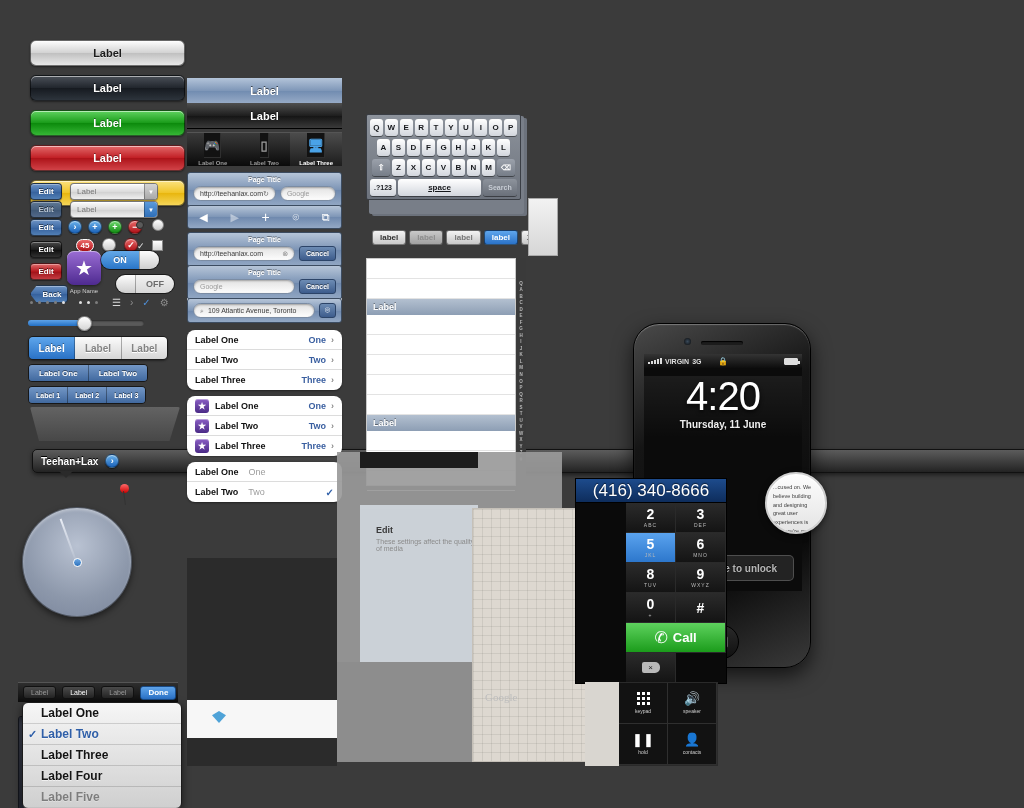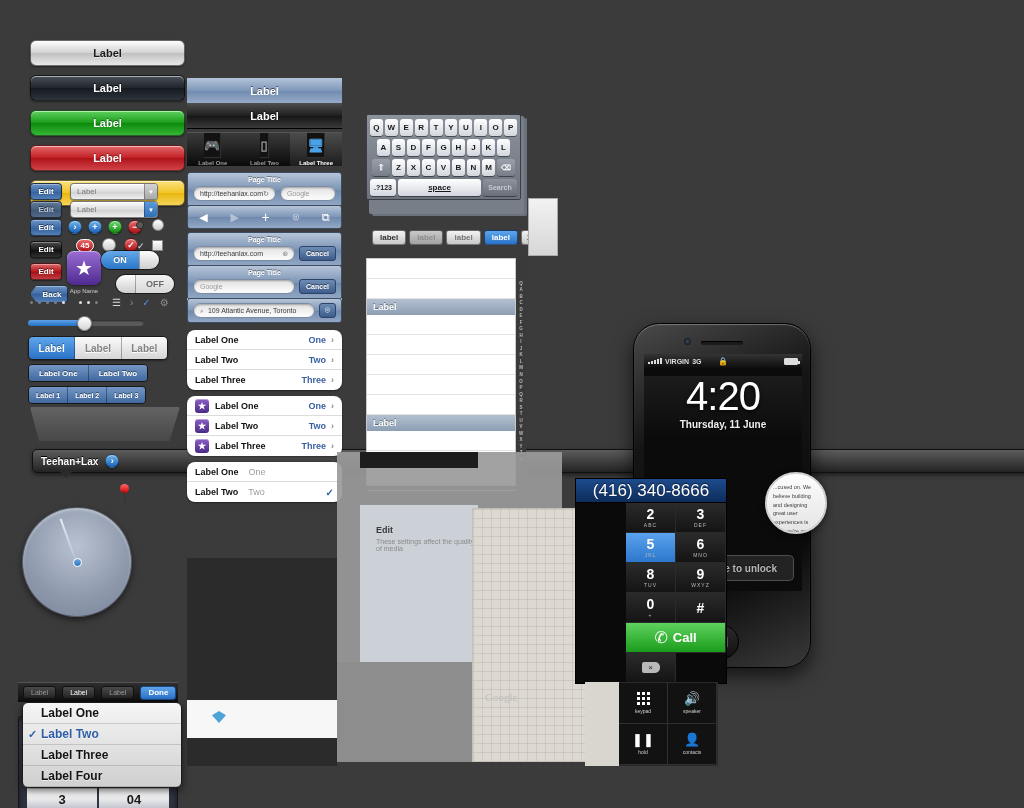--- a/index.html
+++ b/index.html
@@ -565,20 +565,23 @@
       </div>
     <div class="item sel">
       <span class="chk">✓</span>
       <span>Label Two</span>
     </div>
     <div class="item">
         <span>Label Three</span>
       </div>
     <div class="item">
         <span>Label Four</span>
+      </div>
+    <div class="item" style="opacity:.45">
+        <span>Label Five</span>
       </div>
   </div>
 
   <div class="abs statusbar sb-light" style="left:187px; top:40px;">
     <span class="sb-bars">
         <i style="height:2px"></i>
         <i style="height:3px"></i>
         <i style="height:4px"></i>
         <i style="height:5px"></i>
         <i style="height:6px"></i>

